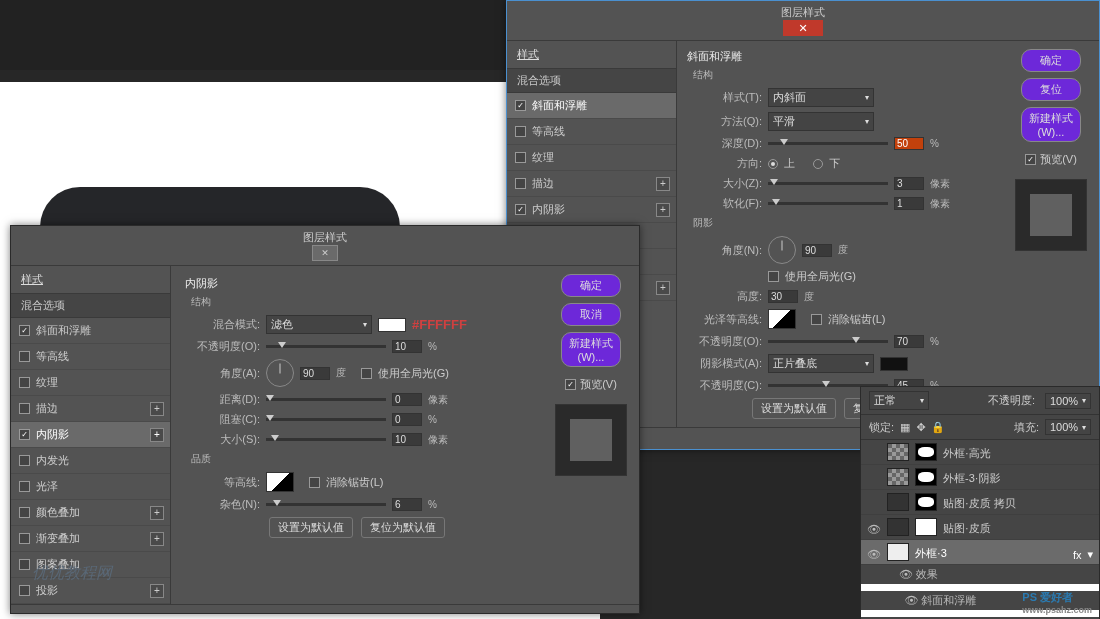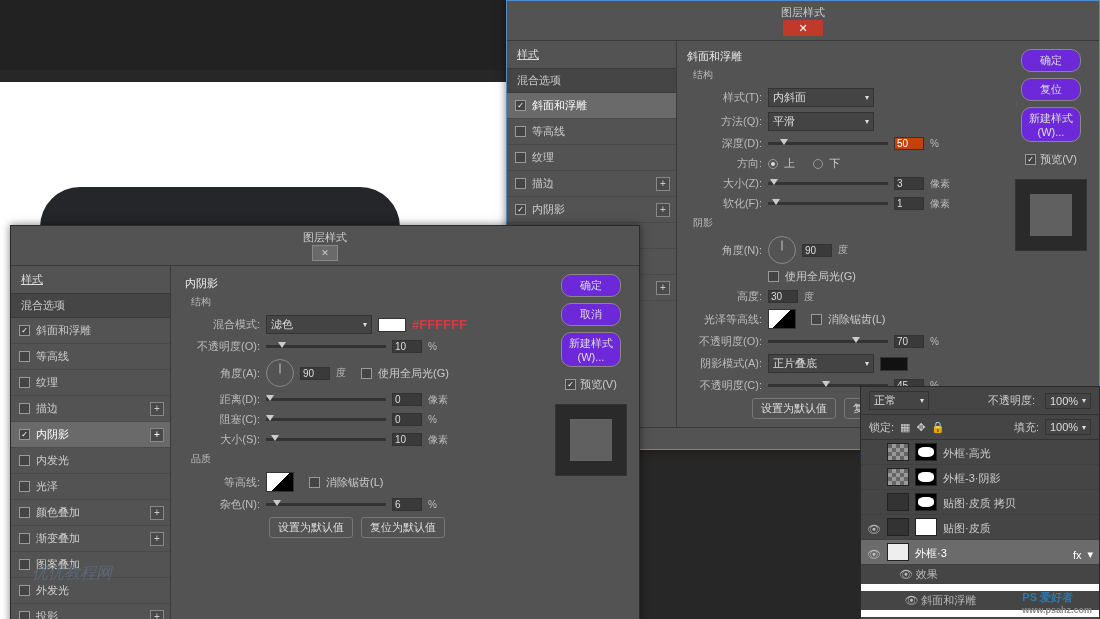--- a/index.html
+++ b/index.html
@@ -284,24 +284,20 @@
           <span class="cb"></span>
           <span>渐变叠加</span>
           <span class="plus">+</span>
         </div>
       <div class="style-row">
           <span class="cb"></span>
           <span>图案叠加</span>
         </div>
       <div class="style-row">
           <span class="cb"></span>
-          <span>外发光</span>
-        </div>
-      <div class="style-row">
-          <span class="cb"></span>
           <span>投影</span>
           <span class="plus">+</span>
         </div>
     </div>
     <div class="settings-col">
       <div class="sec-title">内阴影</div>
       <div class="sub-title">结构</div>
       <div class="form-row">
         <span class="lbl">混合模式:</span>
         <span class="sel">滤色</span>

